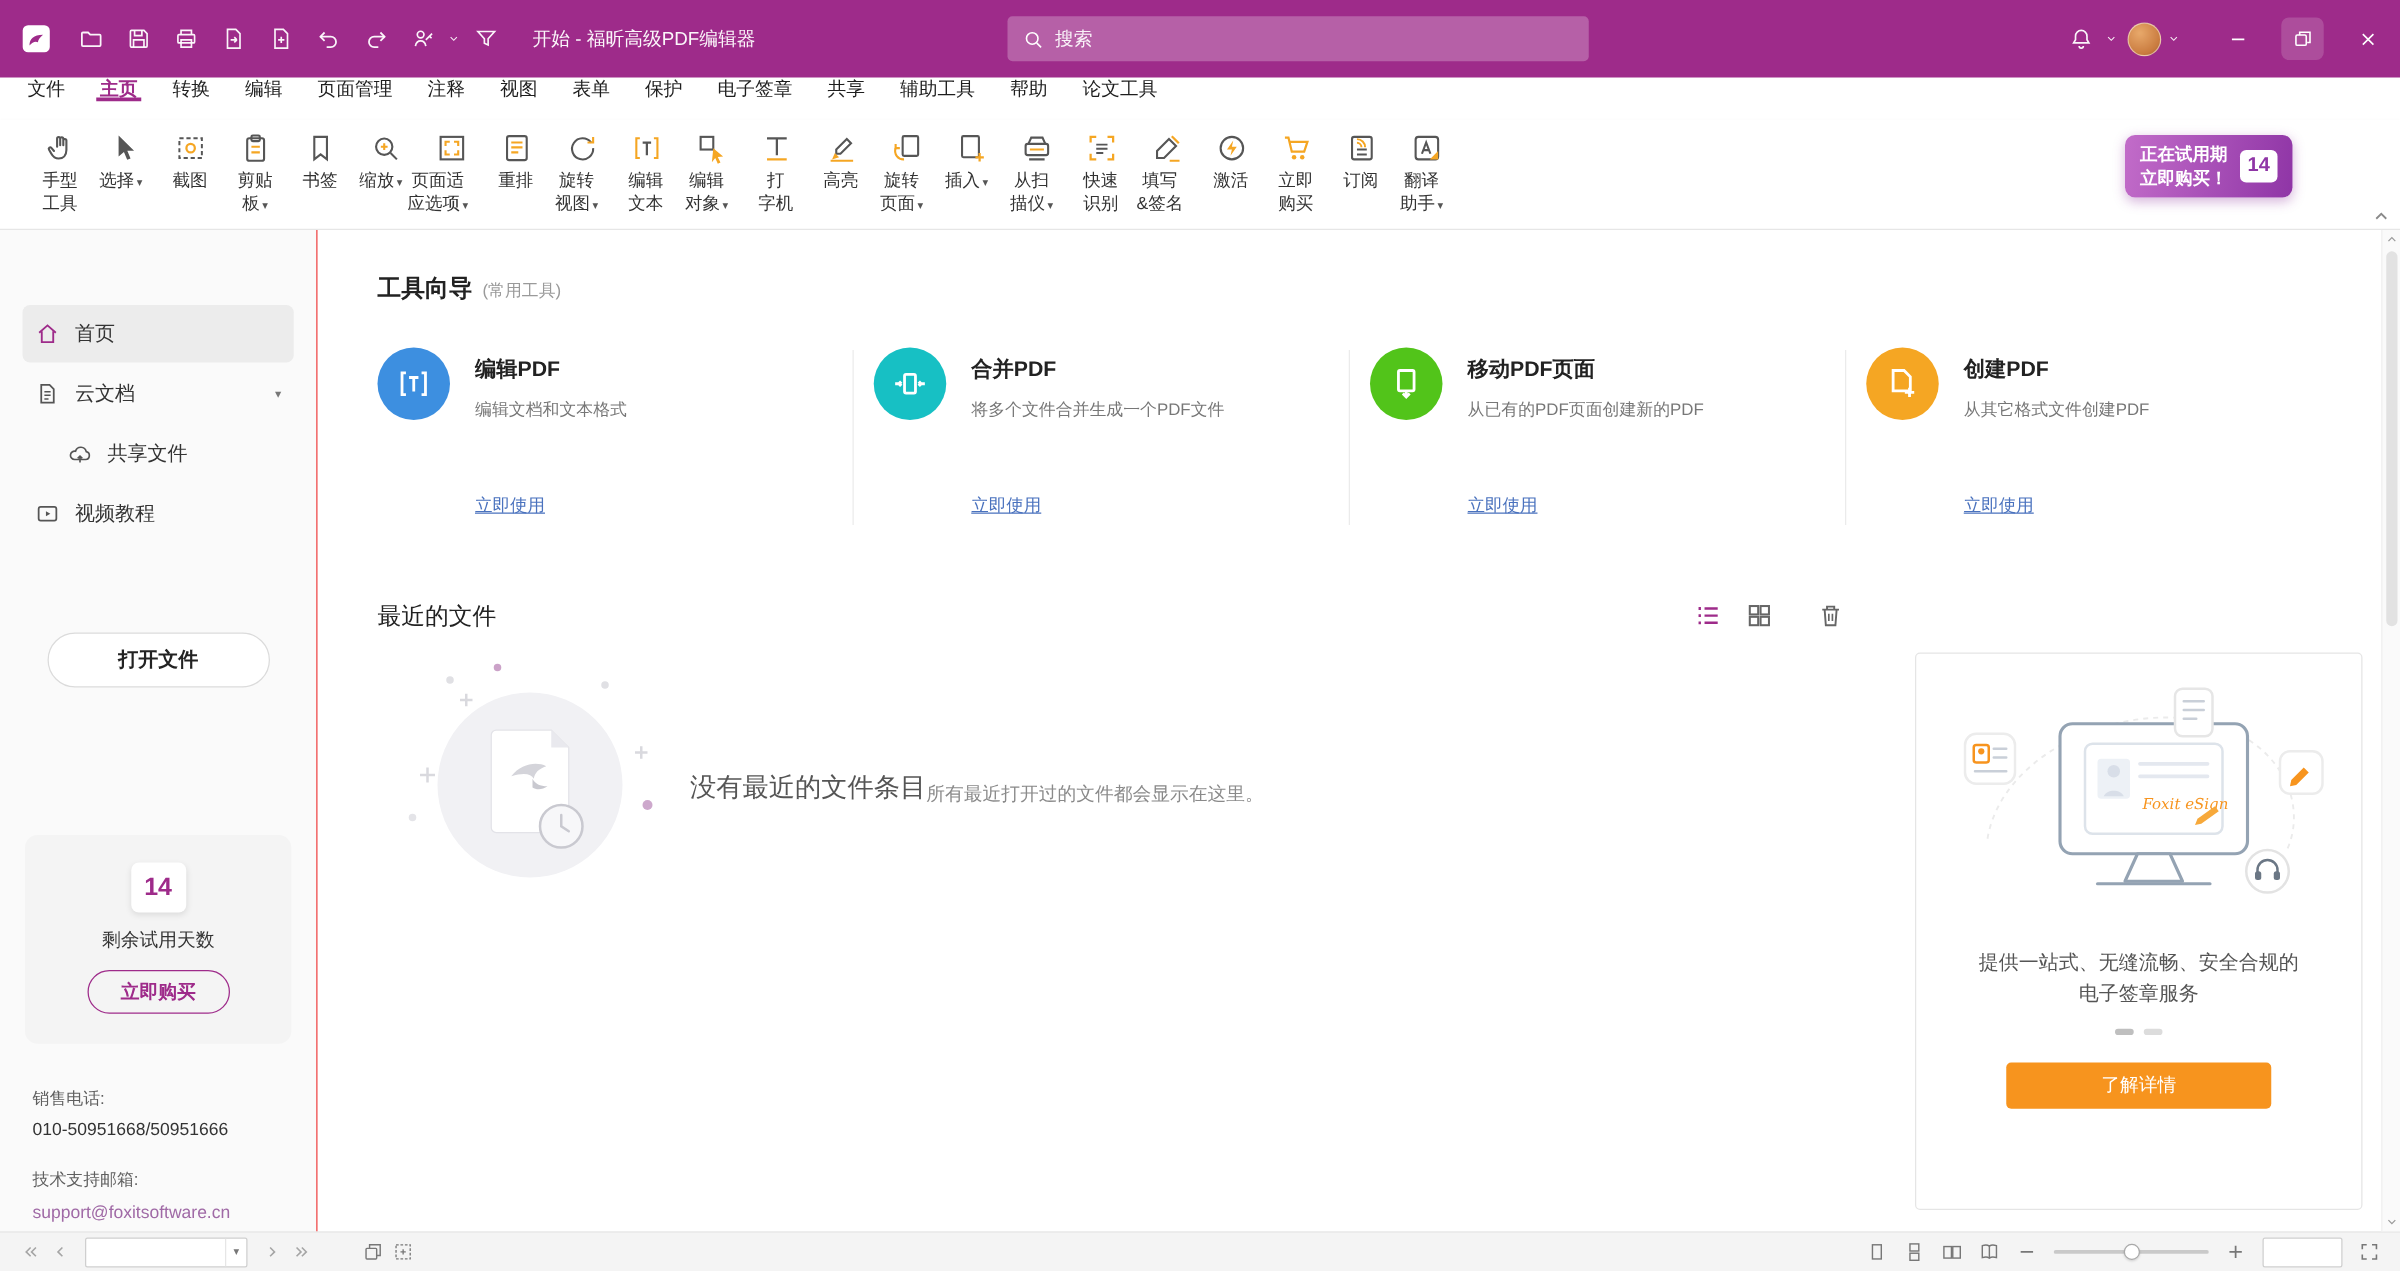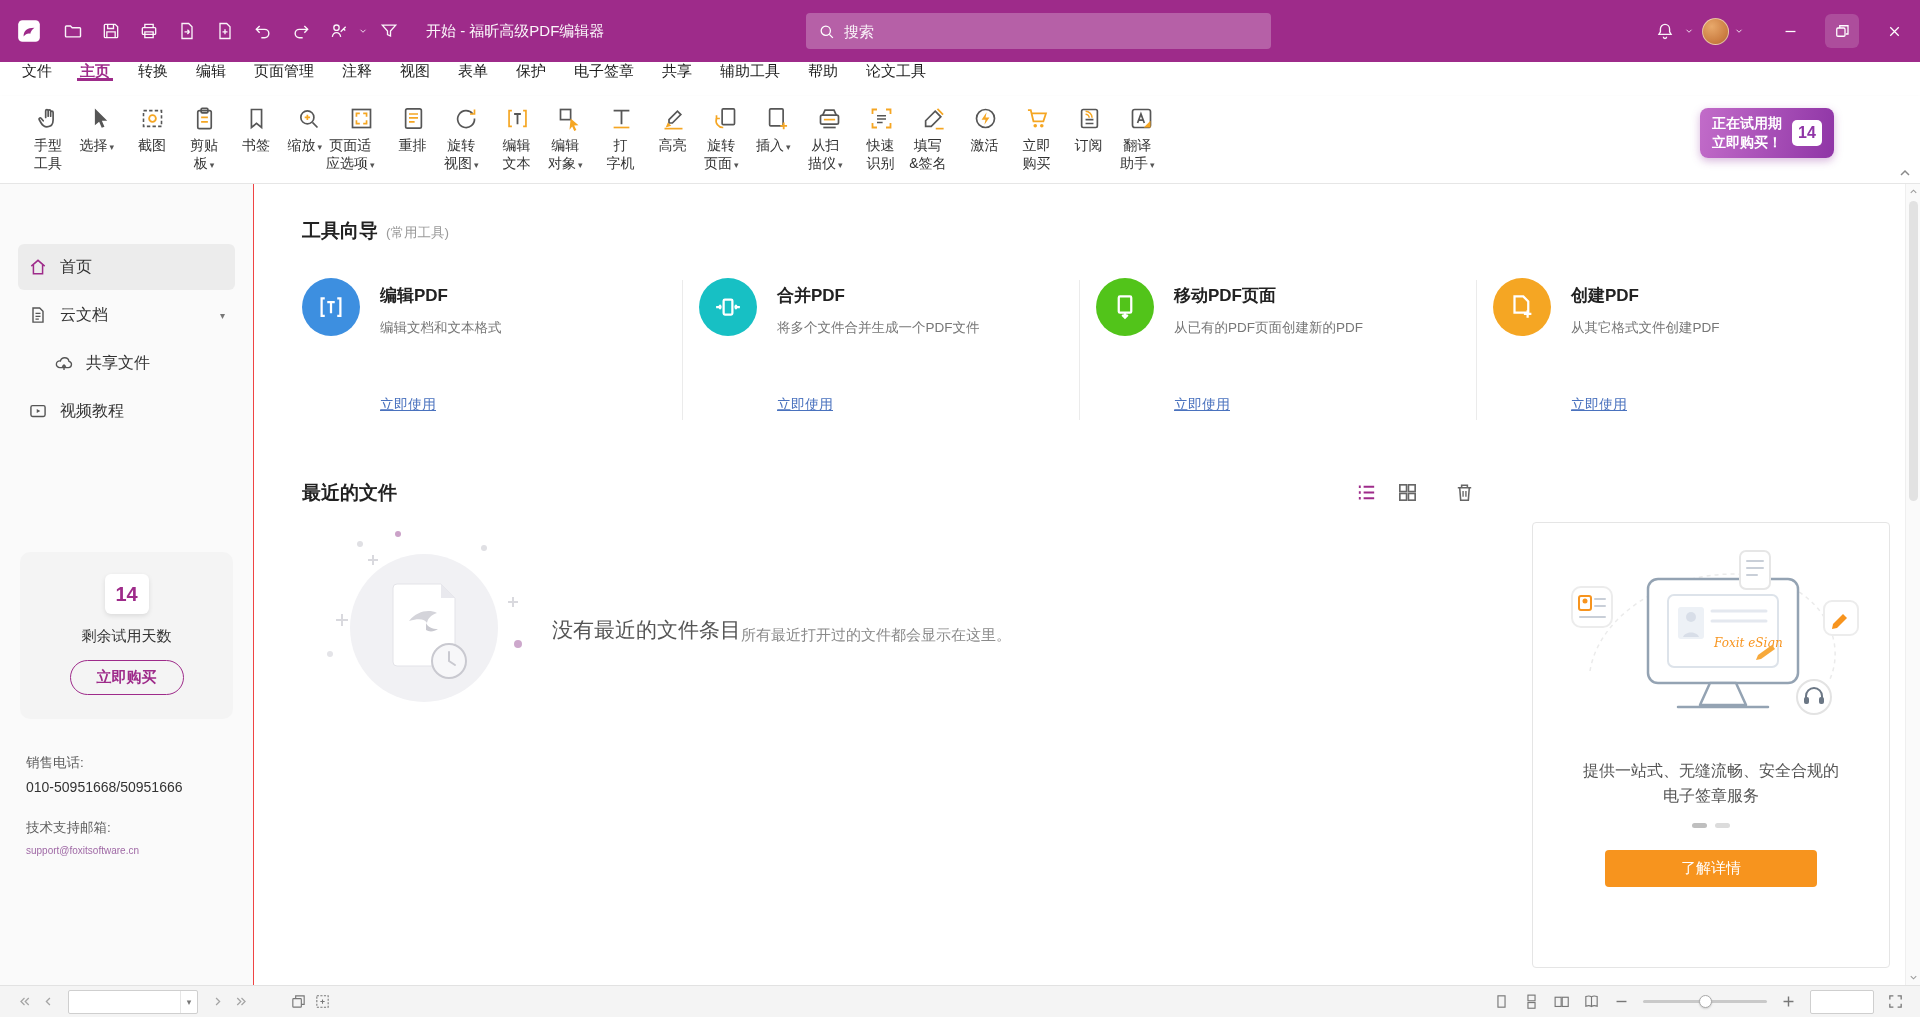--- a/index.html
+++ b/index.html
@@ -63,39 +63,39 @@
   .si-icon{width:20px;height:20px;color:#555;flex:none}
   .side-item.active .si-icon{color:var(--purple)}
   .si-caret{margin-left:auto;color:#777;font-size:10px}
   .open-btn{display:block;margin:72px auto 0;width:178px;height:44px;border-radius:22px;border:1px solid #DBDBDB;background:#fff;font-size:16px;font-weight:bold;color:#222;cursor:pointer;font-family:inherit}
   .trial-card{margin:118px 20px 0;background:#F4F4F4;border-radius:10px;padding:22px 0 24px;display:flex;flex-direction:column;align-items:center}
   .trial-days{width:44px;height:40px;background:#fff;border-radius:6px;box-shadow:0 2px 5px rgba(0,0,0,.10);color:var(--purple);font-size:20px;font-weight:bold;display:flex;align-items:center;justify-content:center}
   .trial-label{margin-top:13px;font-size:15px;color:#333}
   .trial-buy{margin-top:14px;padding:7px 26px;border:1.5px solid var(--purple);color:var(--purple);background:transparent;border-radius:18px;font-size:15px;font-weight:bold;cursor:pointer;font-family:inherit}
   .contact{margin:34px 0 0 26px;font-size:13.5px;color:#5f5f5f;line-height:1.5}
   .c-val{color:#333;font-size:14px;margin:4px 0 20px}
-  .c-mail{display:block;margin-top:4px;font-size:10px;color:#A06AA6;text-decoration:none;cursor:pointer}
+  .c-mail{display:block;margin-top:4px;font-size:14px;color:#A06AA6;text-decoration:none;cursor:pointer}
 
   
   .main{flex:1;padding:34px 30px 0 48px;background:#fff;min-width:0}
   .tools-header{display:flex;align-items:baseline;gap:8px}
   .th-title{font-size:19px;font-weight:bold;color:#222}
   .th-sub{font-size:13.5px;color:#9a9a9a}
   .cards{display:flex;margin-top:34px}
   .card{flex:1;display:flex;gap:20px;position:relative;padding-right:26px;cursor:pointer}
   .card:not(:last-child)::after{content:"";position:absolute;right:16px;top:2px;height:140px;width:1px;background:#EBEBEB}
   .card-icon{width:58px;height:58px;border-radius:50%;flex:none;display:flex;align-items:center;justify-content:center;color:#fff}
   .card-icon svg{width:30px;height:30px}
   .card-title{font-size:17px;font-weight:bold;color:#222;margin-top:6px}
   .card-desc{font-size:13.5px;color:#777;margin-top:12px;line-height:1.4;white-space:nowrap}
   .card-link{display:inline-block;margin-top:58px;font-size:14px;color:var(--link);text-decoration:underline;cursor:pointer}
   .lower{display:flex;margin-top:66px}
   .recent{flex:1;min-width:0}
   .recent-head{display:flex;align-items:center}
-  .recent-title{font-size:19px;font-weight:bold;color:#222}
+  .recent-title{font-size:19px;font-weight:normal;color:#222}
   .recent-actions{margin-left:auto;display:flex;align-items:center;gap:18px;margin-right:56px}
   .ra{width:23px;height:23px;color:#666;cursor:pointer}
   .ra.active{color:var(--purple)}
   .ra.trash{margin-left:16px}
   .empty{display:flex;align-items:center;margin-top:16px}
   .empty-title{font-size:21px;color:#555;margin-top:4px}
   .empty-sub{font-size:15px;color:#8a8a8a;margin-top:16px}
   .promo{width:358px;height:446px;margin-top:42px;border:1px solid #E5E5E5;border-radius:4px;background:#fff;display:flex;flex-direction:column;align-items:center;padding:26px 24px 0;flex:none}
   .promo-text{margin-top:24px;font-size:16px;color:#555;text-align:center;line-height:1.55;max-width:270px}
   .promo-dots{margin-top:15px;display:flex;gap:8px}
@@ -785,20 +785,21 @@
         <div class="side-item">
           <span class="si-icon">
             <svg class="svgi">
               <use href="#i-video"></use>
             </svg>
           </span>
           <span class="si-label">视频教程</span>
 
         </div>
       </nav>
+    <button class="open-btn">打开文件</button>
     <div class="trial-card">
       <div class="trial-days">14</div>
       <div class="trial-label">剩余试用天数</div>
       <button class="trial-buy">立即购买</button>
     </div>
     <div class="contact">
       <div>销售电话:</div>
       <div class="c-val">010-50951668/50951666</div>
       <div>技术支持邮箱:</div>
       <a class="c-mail">support@foxitsoftware.cn</a>

